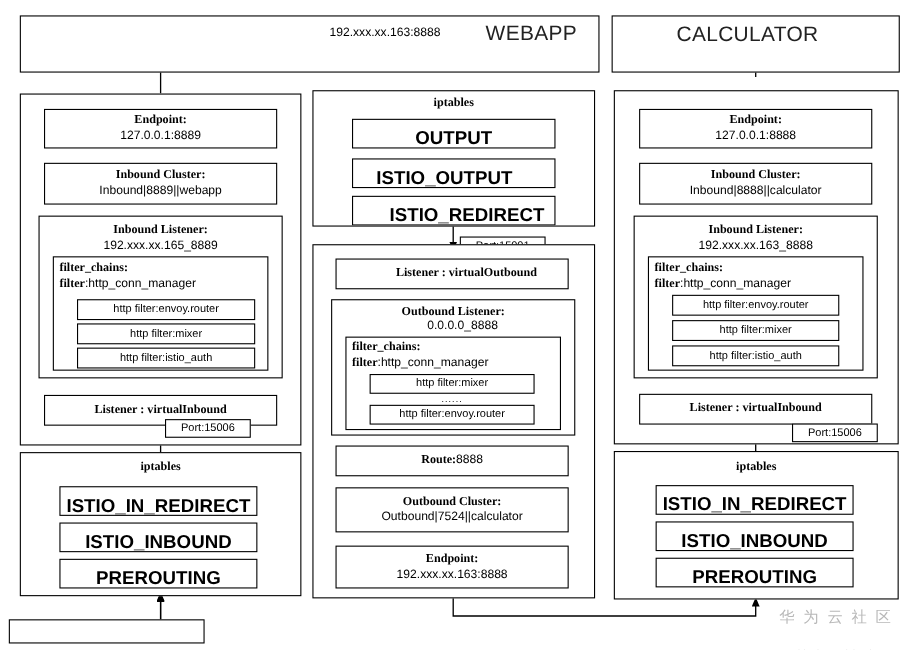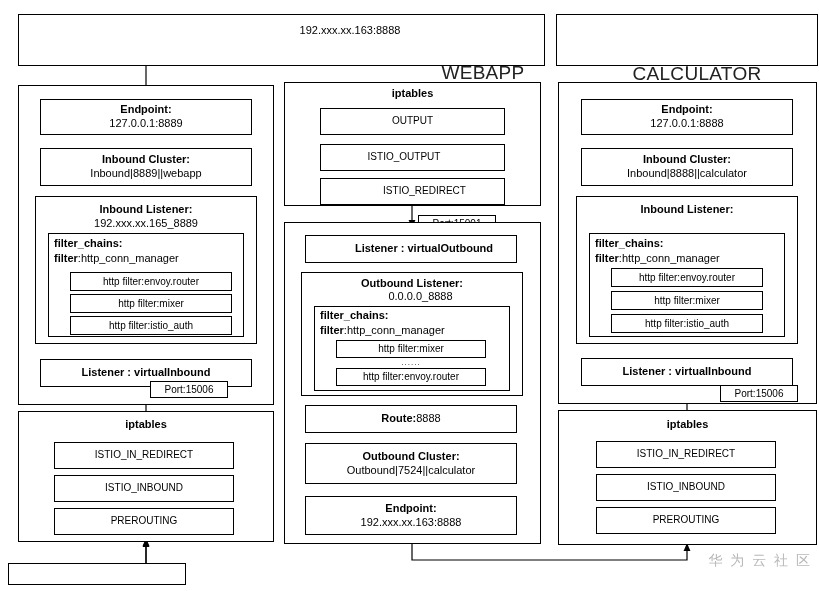--- a/index.html
+++ b/index.html
@@ -33,26 +33,25 @@
   .lbl {
     position: absolute;
     box-sizing: border-box;
     text-align: center;
     line-height: 1.25;
   }
   .title-big {
     font-size: 19px;
     color: #222222;
     letter-spacing: .3px;
-    margin-top: 42px;
   }
   .t11 { font-size: 11px; }
   .t10 { font-size: 10px; }
-  .t12 { font-size: 10px; }
-  .b { font-weight: bold; }
+  .t12 { font-size: 17px; font-weight: bold; }
+  .b { font-weight: bold; font-family: Liberation Serif, serif; }
   .center-box {
     display: flex;
     flex-direction: column;
     align-items: center;
     justify-content: center;
     box-sizing: border-box;
     border: 1px solid #000000;
     background: #ffffff;
     position: absolute;
     text-align: center;
@@ -128,21 +127,21 @@
 
       <path d="M146,563 L146,539" marker-end="url(#arr)"></path>
     </g>
   </svg>
 
   <div class="box" style="left:18px; top:14px; width:527px; height:52px;"></div>
   <div class="lbl t11" style="left:250px; top:24px; width:200px;">192.xxx.xx.163:8888</div>
   <div class="lbl title-big" style="left:420px; top:19px; width:126px;">WEBAPP</div>
 
   <div class="panel" style="left:556px; top:14px; width:262px; height:52px;"></div>
-  <div class="lbl title-big" style="left:597px; top:20px; width:200px; text-align:center;">CALCULATOR</div>
+  <div class="lbl title-big" style="left:544px; top:20px; width:200px; text-align:right;">CALCULATOR</div>
 
   <div class="panel" style="left:18px; top:85px; width:256px; height:320px;"></div>
 
   <div class="center-box" style="left:40px; top:99px; width:212px; height:36px;">
     <div class="t11 b">Endpoint:</div>
     <div class="t11">127.0.0.1:8889</div>
   </div>
 
   <div class="center-box" style="left:40px; top:148px; width:212px; height:38px;">
     <div class="t11 b">Inbound Cluster:</div>
@@ -236,20 +235,21 @@
     <div class="t11">127.0.0.1:8888</div>
   </div>
 
   <div class="center-box" style="left:581px; top:148px; width:212px; height:38px;">
     <div class="t11 b">Inbound Cluster:</div>
     <div class="t11">Inbound|8888||calculator</div>
   </div>
 
   <div class="box" style="left:576px; top:196px; width:222px; height:148px;"></div>
   <div class="lbl t11 b" style="left:576px; top:203px; width:222px;">Inbound Listener:</div>
+  <div class="lbl t11" style="left:576px; top:217px; width:222px;">192.xxx.xx.163_8888</div>
 
   <div class="box" style="left:589px; top:233px; width:196px; height:104px;"></div>
   <div class="lbl t11 b" style="left:595px; top:237px; width:186px; text-align:left;">filter_chains:</div>
   <div class="lbl t11" style="left:595px; top:252px; width:186px; text-align:left;">
     <span class="b">filter</span><span>:http_conn_manager</span>
   </div>
   <div class="box" style="left:611px; top:268px; width:152px; height:19px;"></div>
   <div class="lbl t10" style="left:611px; top:272px; width:152px;">http filter:envoy.router</div>
   <div class="box" style="left:611px; top:291px; width:152px; height:19px;"></div>
   <div class="lbl t10" style="left:611px; top:295px; width:152px;">http filter:mixer</div>

